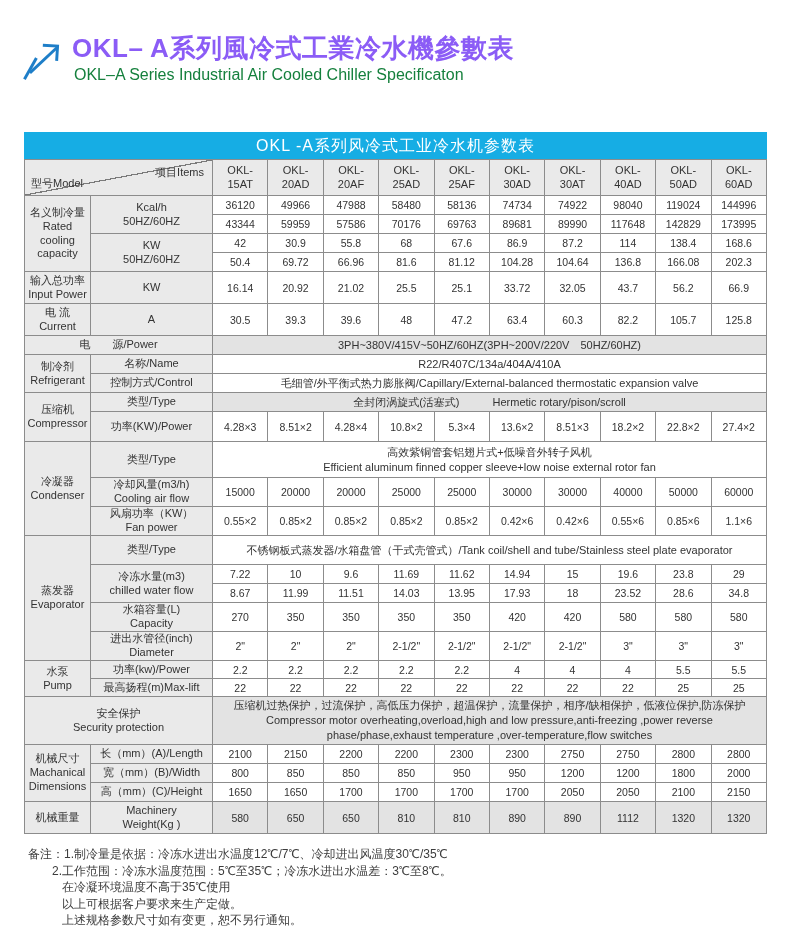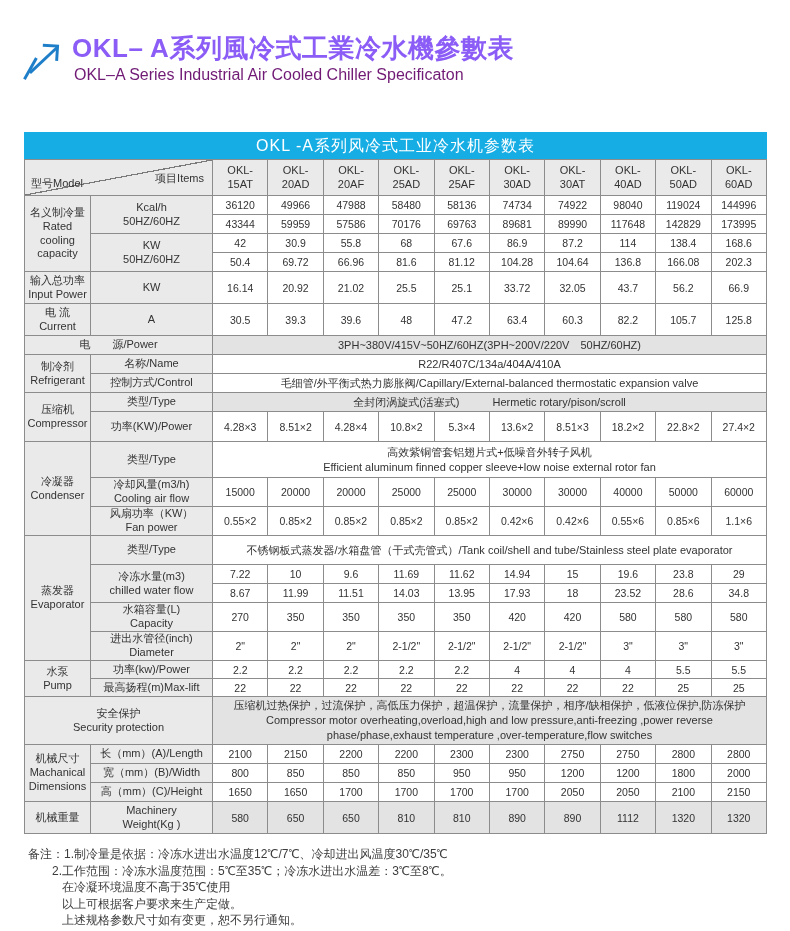--- a/index.html
+++ b/index.html
@@ -6,40 +6,40 @@
   html,body { margin:0; padding:0; }
   body { width:790px; height:931px; background:#ffffff; font-family:"Liberation Sans", sans-serif; color:#333; position:relative; overflow:hidden; }
 
   .page { width:790px; height:931px; position:relative; }
 
   
   .hdr { display:flex; align-items:flex-start; margin:34px 0 0 18px; }
   .logo { width:46px; height:46px; flex:0 0 46px; margin-top:2px; }
   .titles { margin-left:8px; }
   .title-cn { font-size:26px; font-weight:600; color:#8b5cf6; margin:0; letter-spacing:0.5px; line-height:1.1; }
-  .title-en { font-size:16px; font-weight:400; color:#701a75; margin:3px 0 0 2px; line-height:1.1; }
+  .title-en { font-size:16px; font-weight:400; color:#15803d; margin:3px 0 0 2px; line-height:1.1; }
 
   
   .tbl-wrap { position:absolute; left:24px; top:98px; width:743px; }
   .caption { height:27px; line-height:27px; background:#16ade4; color:#fff; text-align:center; font-size:16px; letter-spacing:1px; }
   table { border-collapse:collapse; width:743px; table-layout:fixed; }
   th, td { border:1px solid #8c8c8c; padding:0 1px; text-align:center; vertical-align:middle; white-space:pre-line; overflow:hidden; }
   th { font-weight:400; }
   .lbl { background:#eaeaea; font-size:11px; line-height:1.25; color:#333; }
   .model { background:#eaeaea; font-size:11px; line-height:1.2; }
   .val { background:#fff; font-size:10.5px; }
   .spanval { background:#fff; font-size:11px; line-height:1.35;margin-left:11px; }
   .shade { background:#e3e3e3; }
 
   
   .corner { position:relative; padding:0; }
   .diag { position:absolute; inset:0;
     background-image:linear-gradient(to bottom right, transparent calc(50% - 0.6px), #7a7a7a calc(50% - 0.6px), #7a7a7a calc(50% + 0.6px), transparent calc(50% + 0.6px)); }
   .corner-left  { position:absolute; left:6px; bottom:4px; font-size:11px; }
-  .corner-right { position:absolute; right:8px; top:12px; font-size:11px; }
+  .corner-right { position:absolute; right:8px; top:6px; font-size:11px; }
 
   
   .notes { position:absolute; left:28px; top:812px; font-size:12px; line-height:16.5px; color:#3c3c3c; }
   .indent-0 { padding-left:0; }
   .indent-1 { padding-left:24px; }
   .indent-2 { padding-left:34px; }
 </style>
 </head>
 <body>
 

